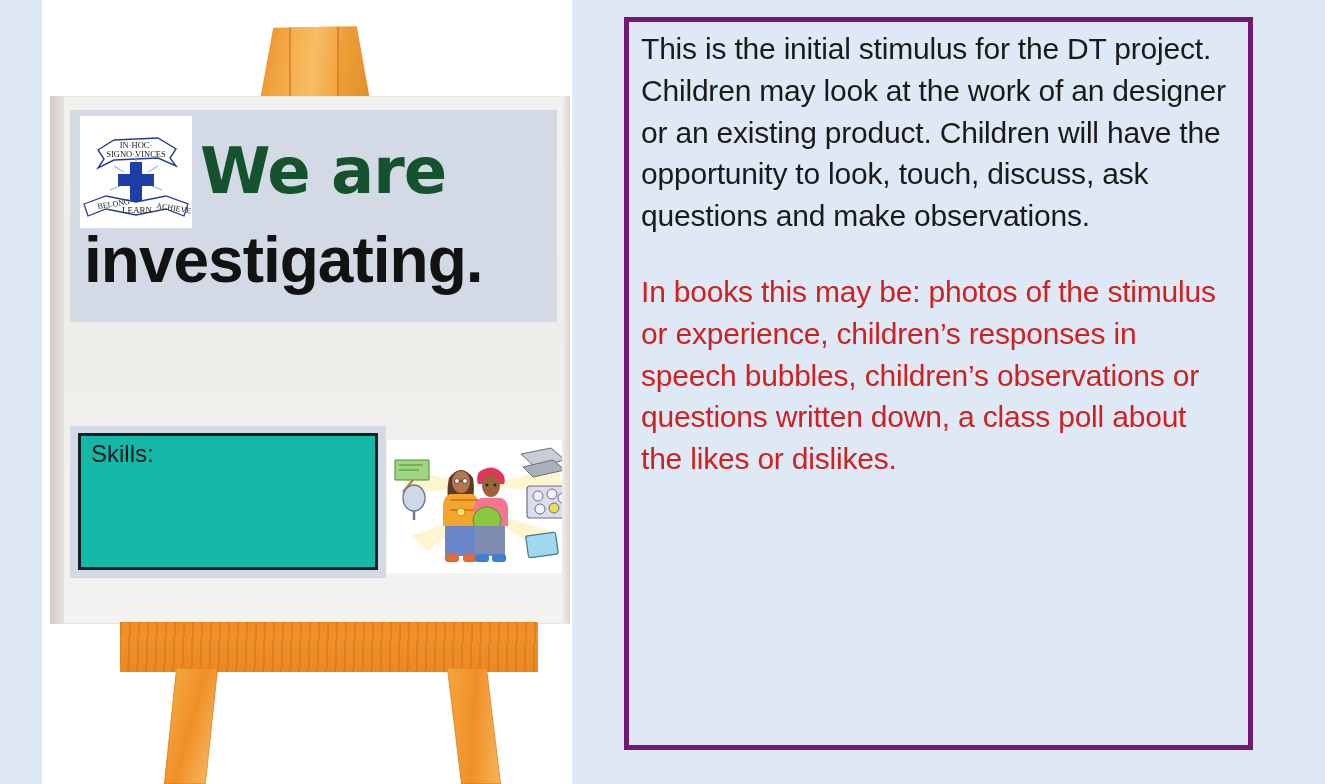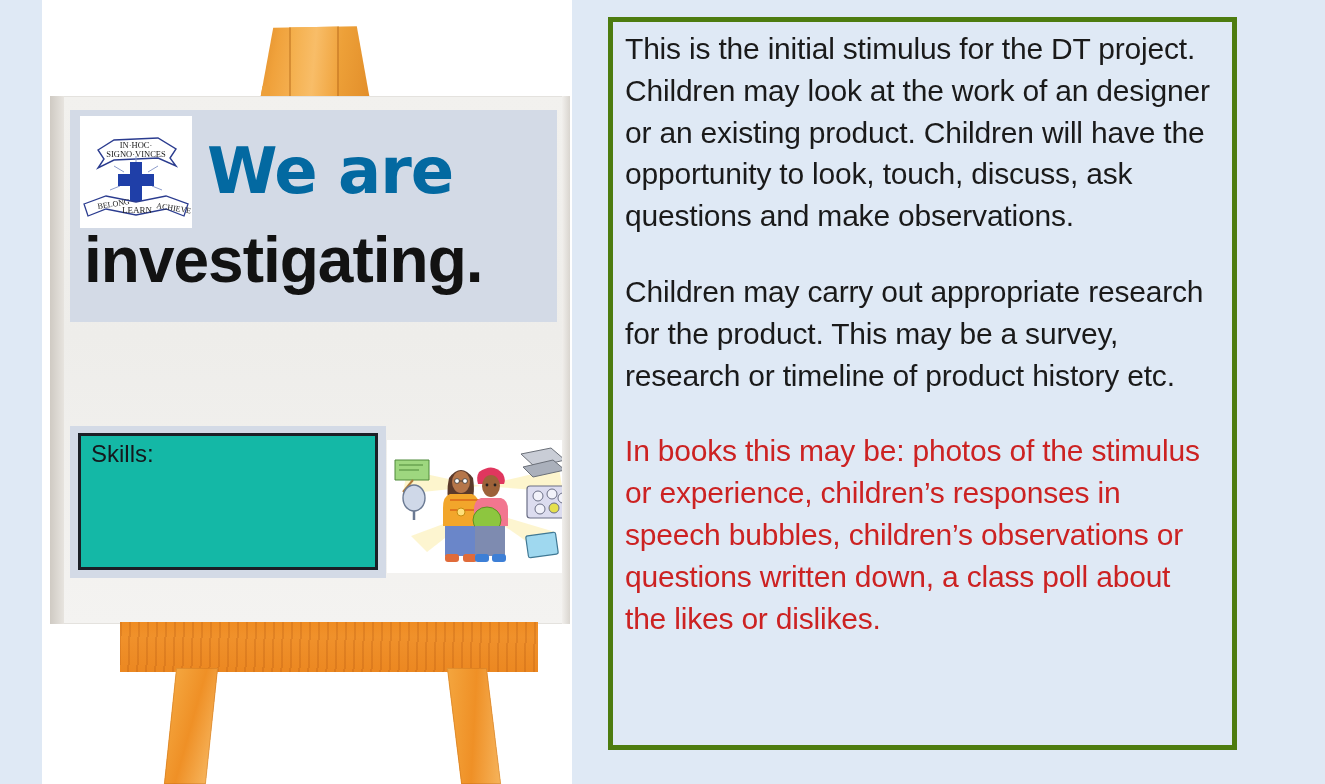--- a/index.html
+++ b/index.html
@@ -91,26 +91,26 @@
     position: absolute;
     left: 10px;
     top: 6px;
     width: 112px;
     height: 112px;
     background: #ffffff;
   }
   .crest svg { display:block; }
   .sign-line1 {
     position: absolute;
-    left: 137px;
+    left: 130px;
     top: 24px;
     font-family: "DejaVu Sans", sans-serif;
     font-weight: 700;
     font-size: 64px;
-    color: #0369a1;
+    color: #14532d;
     letter-spacing: -1px;
     white-space: nowrap;
   }
   .sign-line2 {
     position: absolute;
     left: 14px;
     top: 113px;
     font-family: Liberation Sans, sans-serif;
     font-weight: 700;
     font-size: 64px;
@@ -187,25 +187,25 @@
     left: 412px;
     top: 668px;
     width: 40px;
     height: 116px;
     transform: skewX(7deg);
   }
 
   
   #text-panel {
     position: absolute;
-    left: 608px;
+    left: 624px;
     top: 17px;
     width: 629px;
     height: 733px;
-    border: 5px solid #4d7c0f;
+    border: 5px solid #701a75;
     background: #dfe9f5;
     box-sizing: border-box;
     padding: 6px 14px 13px 12px;
   }
   .para {
     font-family: "Liberation Sans", sans-serif;
     font-size: 30px;
     line-height: 41.8px;
     color: #1a1a1a;
     margin: 0 0 34px 0;
@@ -335,15 +335,14 @@
 
   <div class="easel-rail">
     <div class="grain"></div>
   </div>
   <div class="leg leg-left"></div>
   <div class="leg leg-right"></div>
 </div>
 
 <div id="text-panel">
   <p class="para">This is the initial stimulus for the DT project. Children may look at the work of an designer or an existing product. Children will have the opportunity to look, touch, discuss, ask questions and make observations.</p>
-  <p class="para">Children may carry out appropriate research for the product. This may be a survey, research or timeline of product history etc.</p>
   <p class="para red">In books this may be: photos of the stimulus or experience, children’s responses in speech bubbles, children’s observations or questions written down, a class poll about the likes or dislikes.</p>
 </div>
 
 </body></html>

